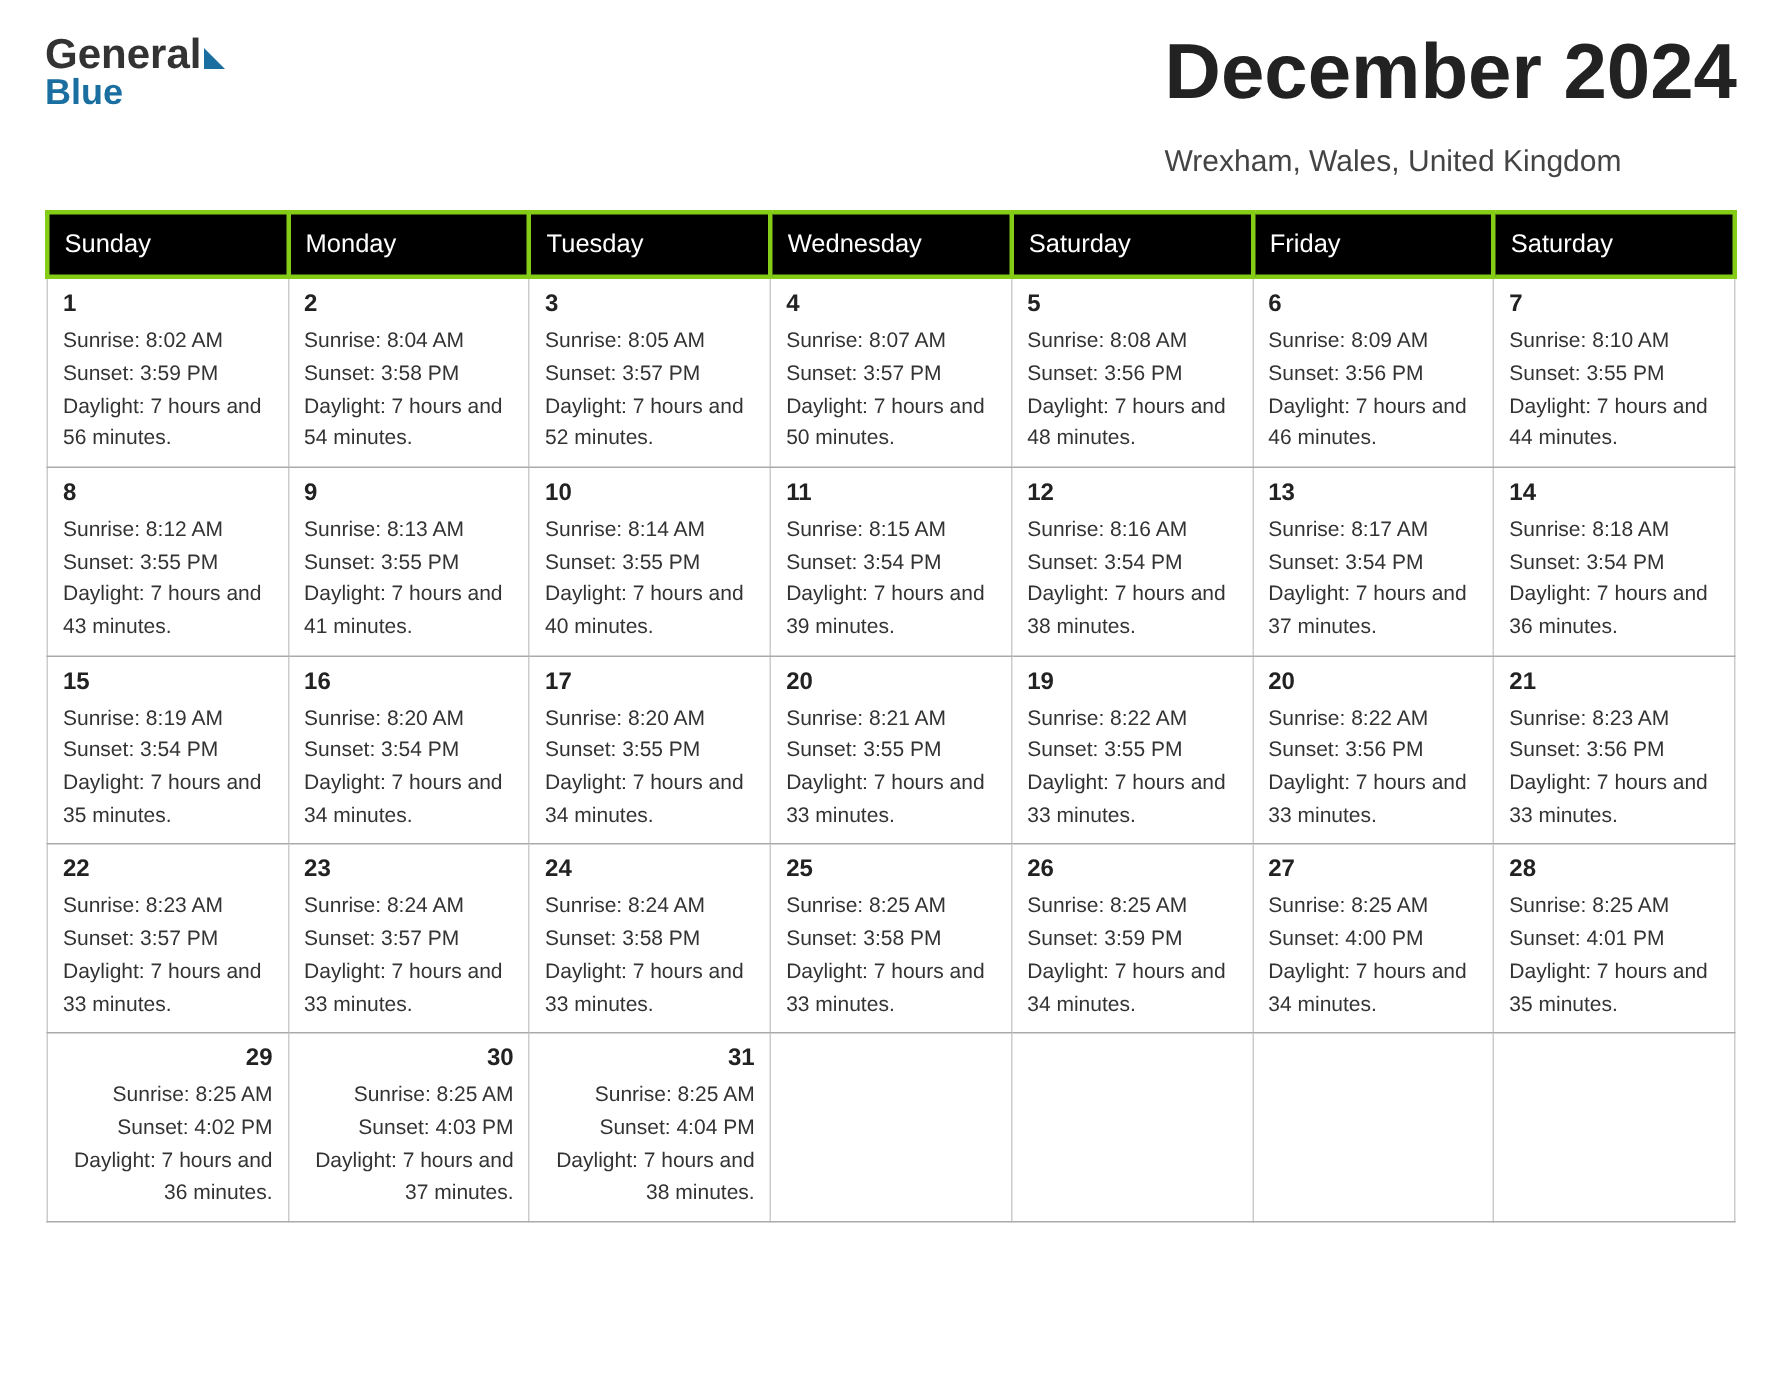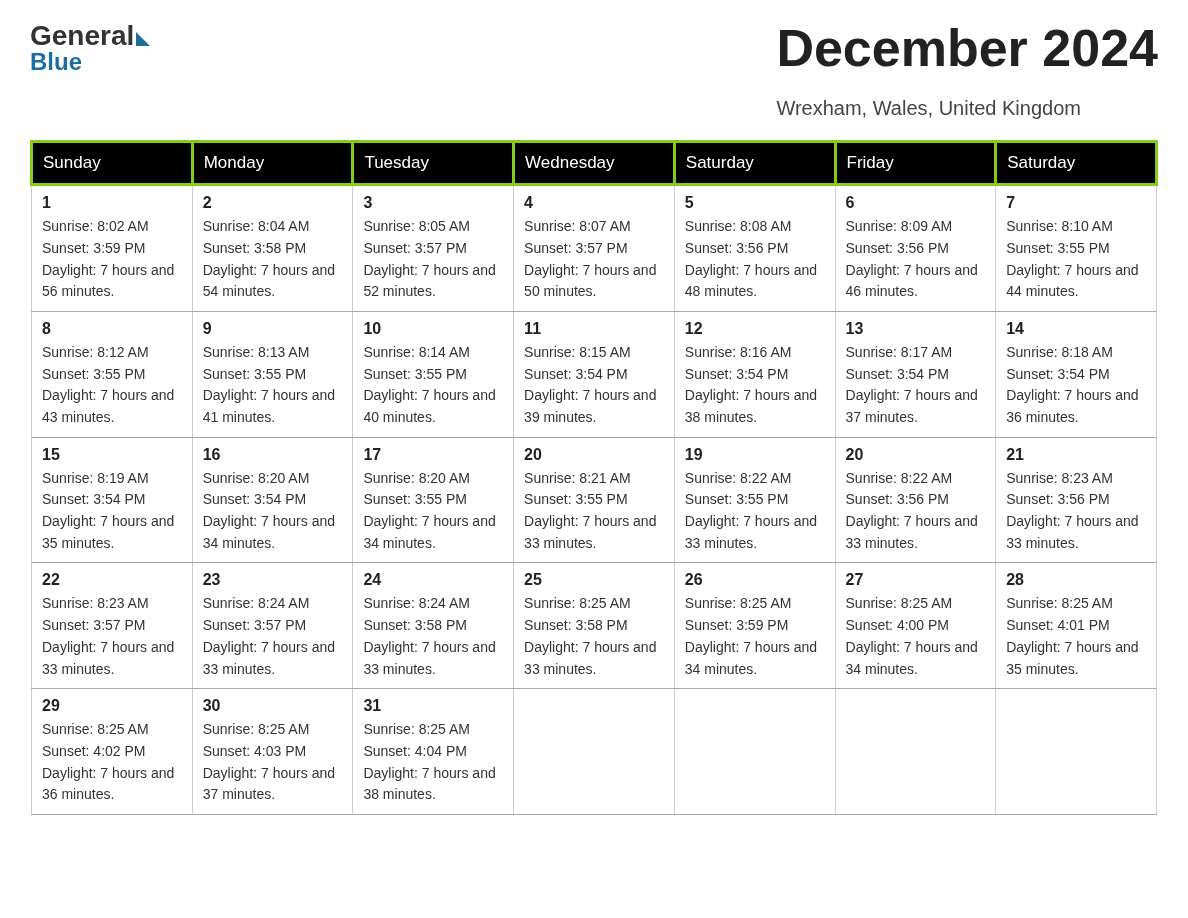--- a/index.html
+++ b/index.html
@@ -101,20 +101,21 @@
       color: #333;
     }
     .empty-cell {
       background: #fff;
     }
     .calendar tr td {
       border-bottom: 1px solid #aaa;
     }
     .calendar tbody tr:last-child td {
       border-bottom: 1px solid #aaa;
+      text-align: right;
     }
   </style>
 </head>
 <body>
 
 <div class="header">
   <div class="logo">
     <div class="logo-block">
       <div class="logo-top">
         <span class="logo-text-general">General</span>

